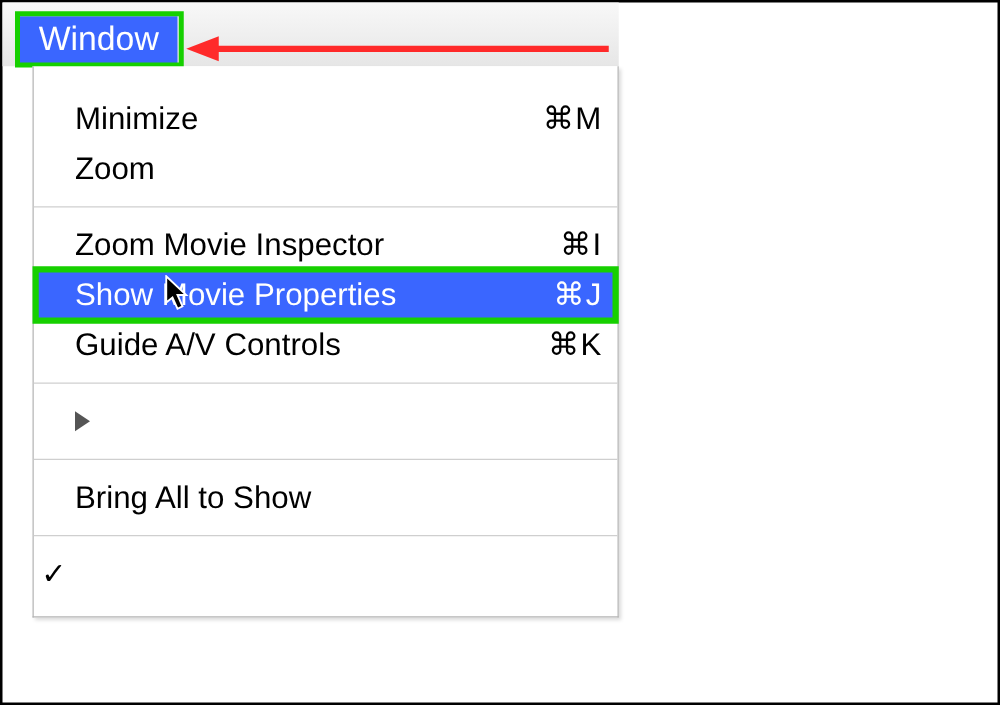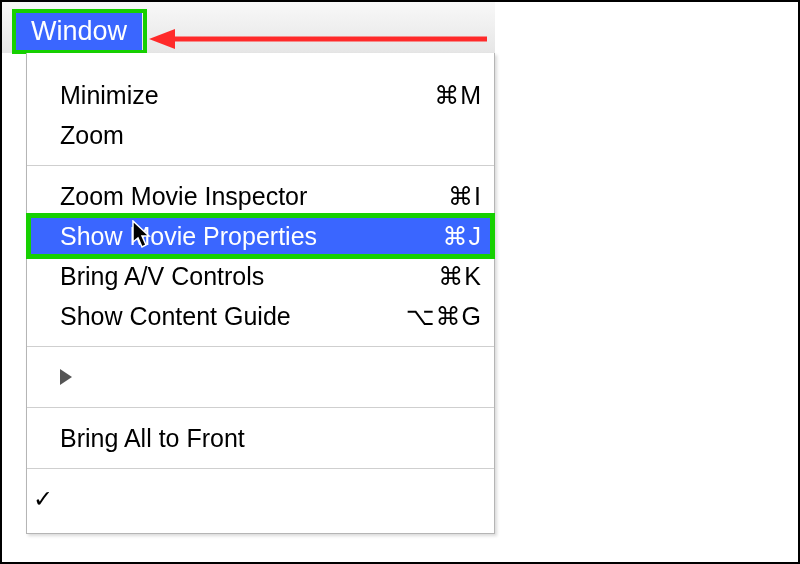--- a/index.html
+++ b/index.html
@@ -174,39 +174,35 @@
     </div>
 
     <div class="item highlighted">
       <div class="bar"></div>
       <span class="label">Show Movie Properties</span>
       <span class="shortcut">⌘J</span>
       <div class="highlight-box"></div>
     </div>
 
     <div class="item">
-      <span class="label">Bring A/V Controls</span>
+      <span class="label">Guide A/V Controls</span>
       <span class="shortcut">⌘K</span>
     </div>
 
-    <div class="item">
-      <span class="label">Show Content Guide</span>
-      <span class="shortcut">⌥⌘G</span>
-    </div>
 
     <div class="sep"></div>
 
     <div class="item">
       <span class="submenu-caret"></span>
     </div>
 
     <div class="sep"></div>
 
     <div class="item">
-      <span class="label">Bring All to Front</span>
+      <span class="label">Bring All to Show</span>
       <span class="shortcut"></span>
     </div>
 
     <div class="sep"></div>
 
     <div class="item">
       <span class="check">✓</span>
       <span class="shortcut"></span>
     </div>
 

